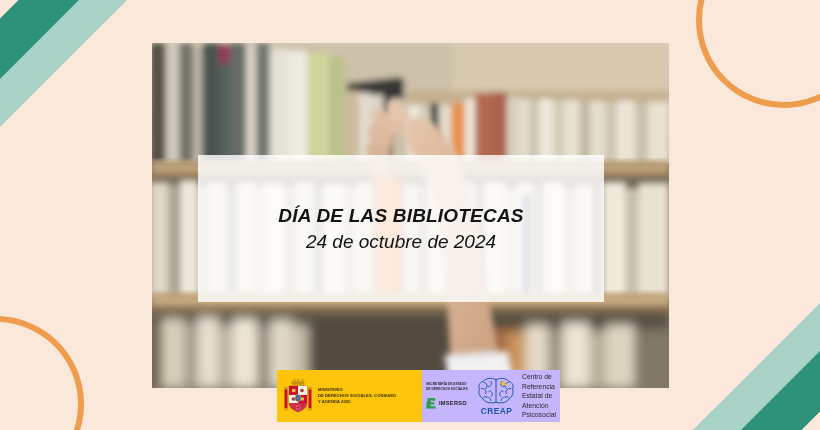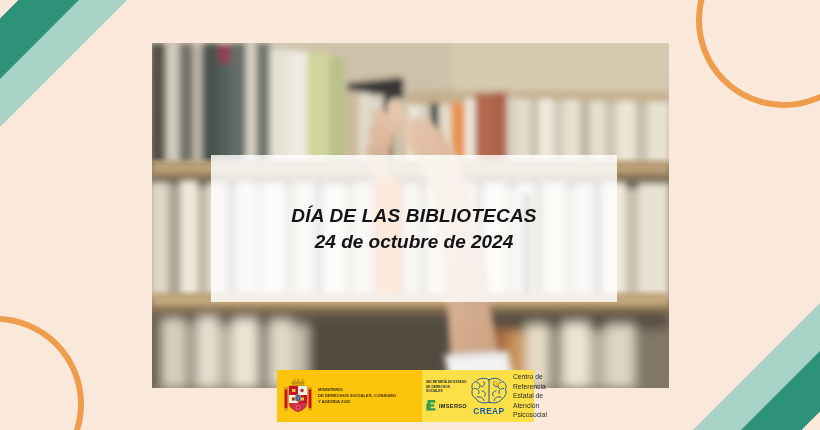--- a/index.html
+++ b/index.html
@@ -61,33 +61,33 @@
   
   #photo {
     position:absolute; left:152px; top:43px;
     width:517px; height:345px; overflow:hidden;
     background:#8e8579;
   }
   #photo svg { display:block; width:100%; height:100%; }
 
   
   #overlay {
-    position:absolute; left:211px; top:155px;
+    position:absolute; left:198px; top:155px;
     width:406px; height:147px;
     background:rgba(255,255,255,0.82);
     display:flex; flex-direction:column;
     align-items:center; justify-content:center;
     text-align:center;
   }
   #overlay .headline {
     font-size:19px; font-weight:bold; font-style:italic;
     color:#141414; letter-spacing:0.2px; line-height:1.32;
   }
   #overlay .date {
-    font-size:19px; font-weight:bold; font-style:italic;
+    font-size:19px; font-weight:normal; font-style:italic;
     color:#141414; line-height:1.32;
   }
   #overlay .tagline {
     font-size:18px; font-weight:bold; font-style:italic;
     color:#141414; margin-top:30px; line-height:1.3;
   }
 
   
   #logobar {
     position:absolute; left:277px; top:370px;
@@ -96,21 +96,21 @@
   .logo-ministerio {
     background:#FCC40A; width:145px;
     display:flex; align-items:center; padding:0 6px; gap:5px;
   }
   .coat { width:30px; height:38px; flex:0 0 auto; }
   .min-text {
     font-size:4.1px; line-height:1.45; font-weight:bold;
     color:#3a2d05; letter-spacing:0.08px; text-transform:uppercase;
   }
   .logo-white {
-    background:#fde047; width:112px;
+    background:#c4b5fd; width:138px;
     display:flex; align-items:center; padding:3px 4px; gap:3px;
   }
   .imserso-col {
     display:flex; flex-direction:column; justify-content:center;
     gap:5px; width:48px;
   }
   .secretaria-text {
     font-size:3.2px; line-height:1.5; font-weight:bold;
     color:#2b2b2b; text-transform:uppercase; letter-spacing:0.05px;
   }

